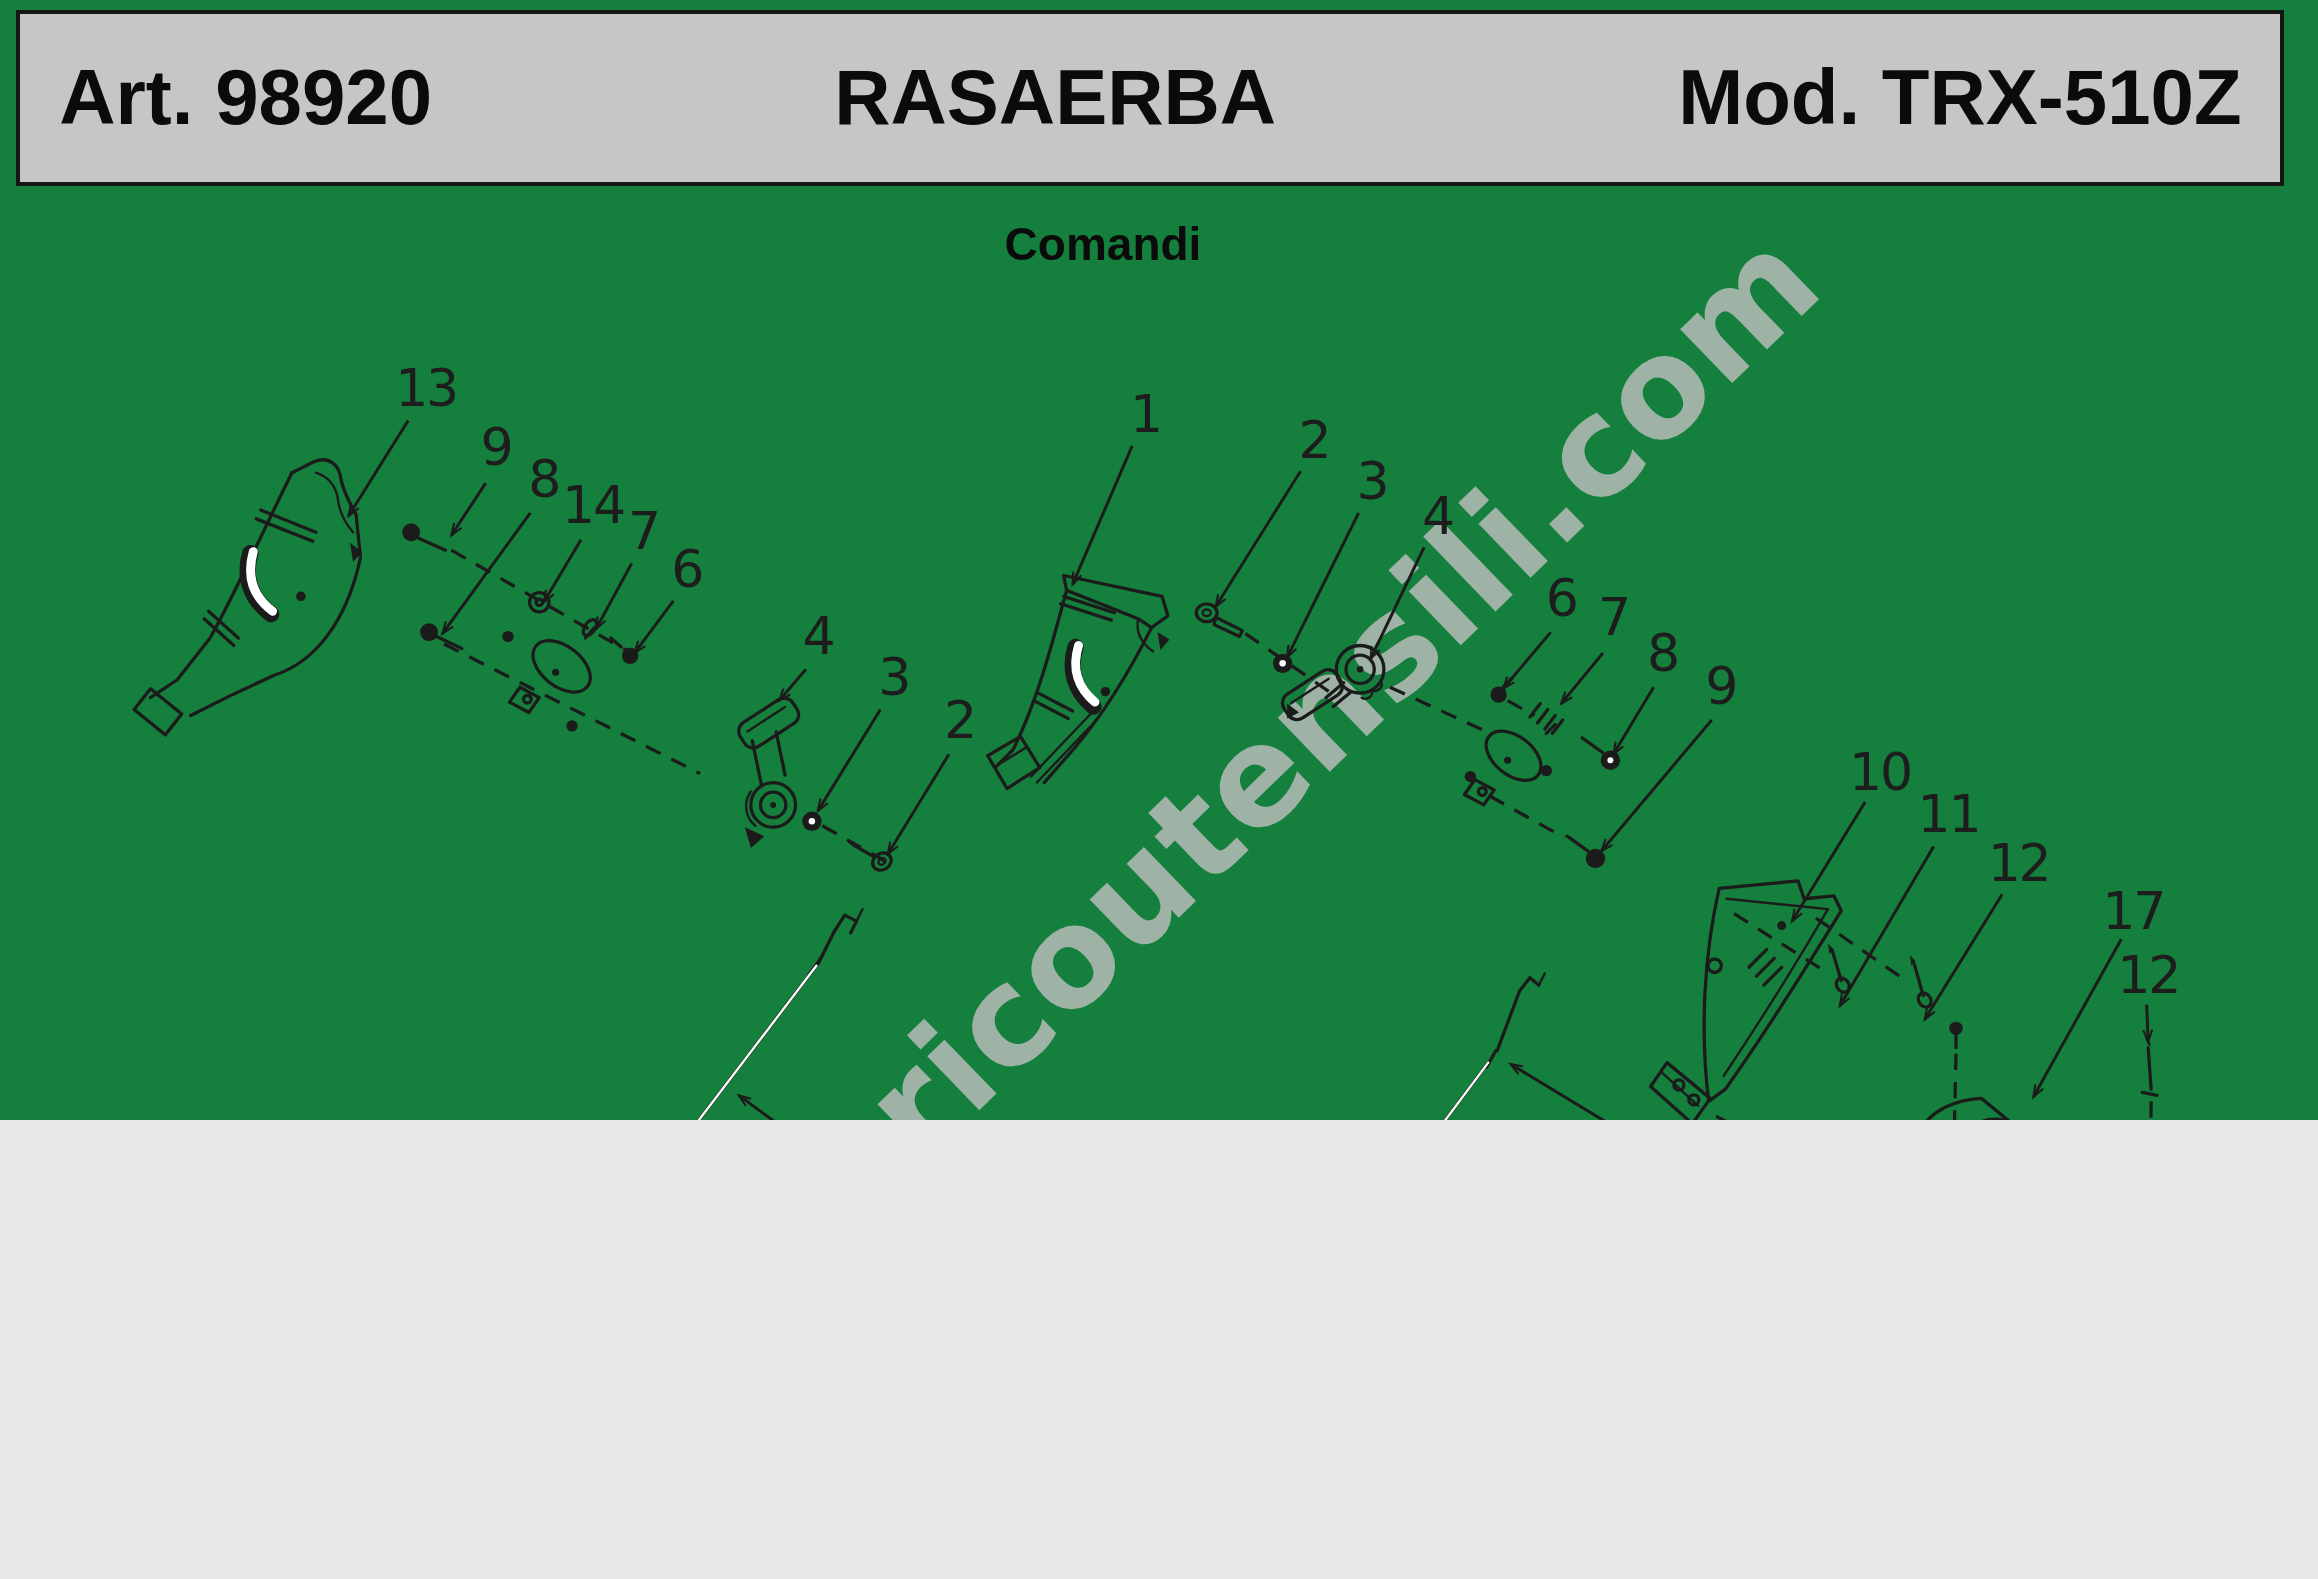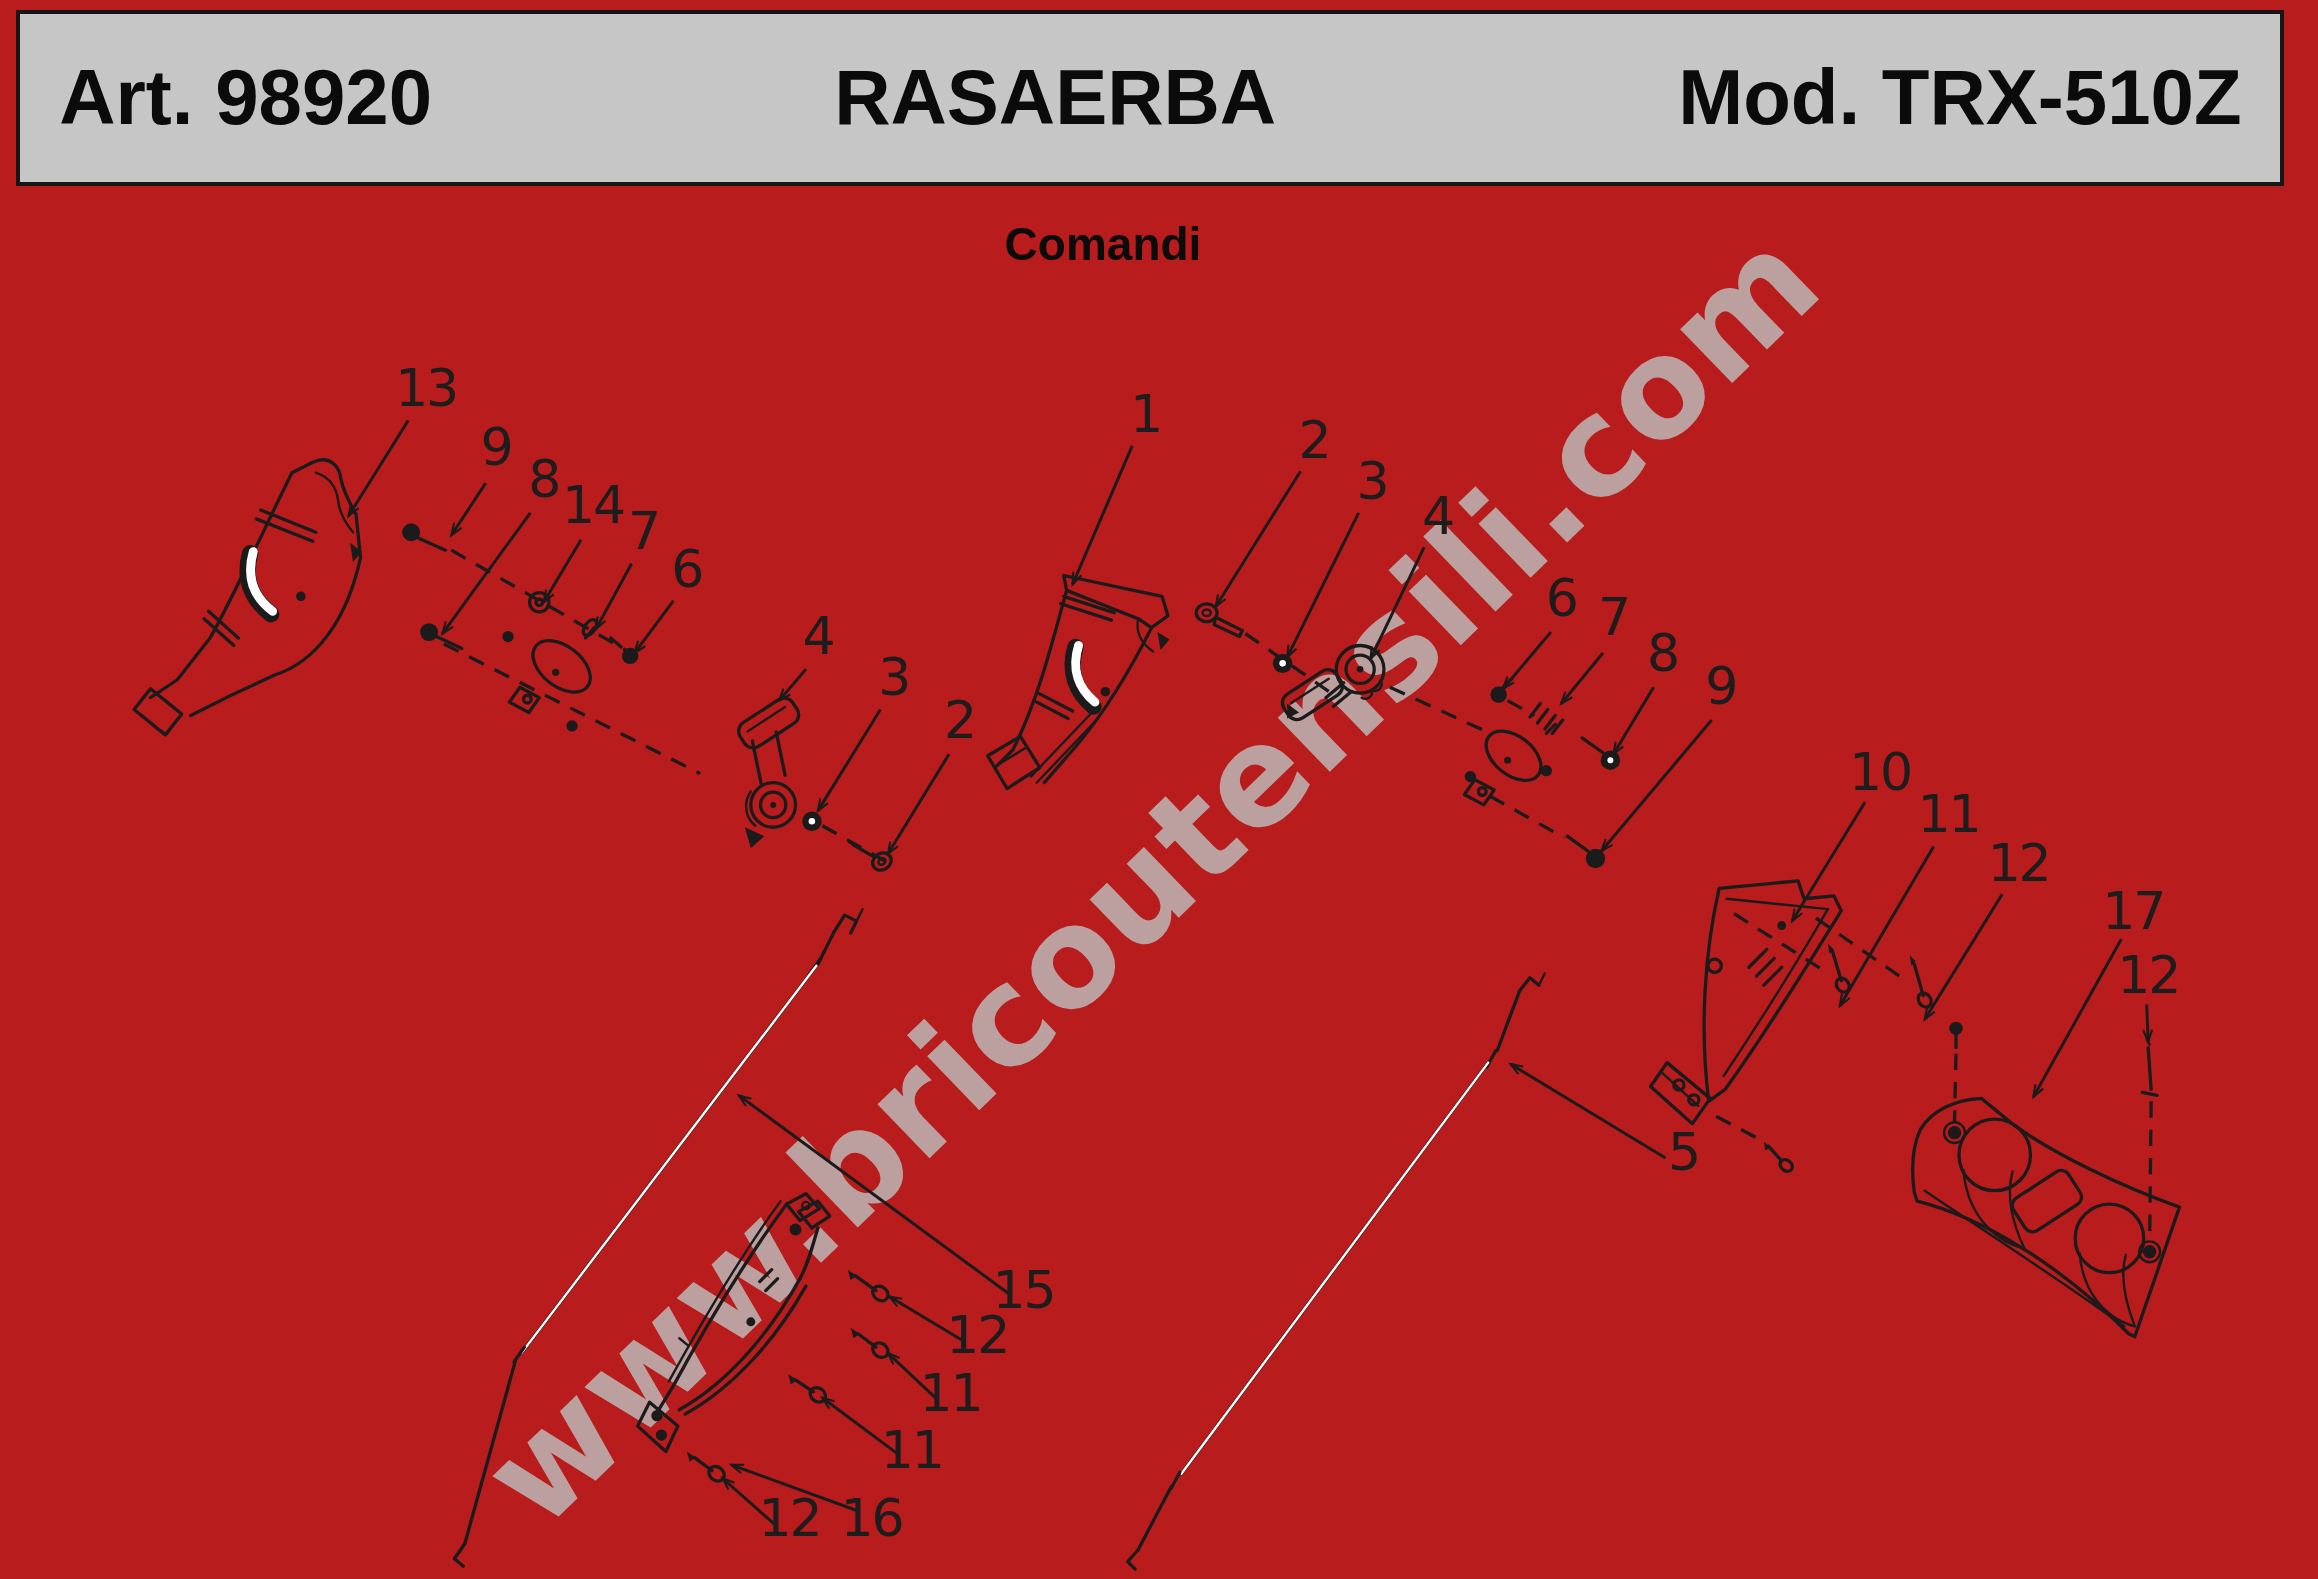--- a/index.html
+++ b/index.html
@@ -1,16 +1,16 @@
 <!DOCTYPE html>
 <html style="font-size:12px"><head>
 <meta charset="utf-8">
 <style>
   html,body{margin:0;padding:0;background:#e8e8e8;}
-  .page{position:relative;width:2319px;height:1579px;background:#b91c1c;overflow:hidden;}
+  .page{position:relative;width:2319px;height:1120px;background:#15803d;overflow:hidden;}
   .canvas{position:absolute;left:0;top:0;width:1159px;height:790px;
           transform:scale(2);transform-origin:0 0;
           font-family:"Liberation Sans",sans-serif;}
   .titlebar{position:absolute;left:8.2px;top:5.2px;width:1134px;height:88px;
             background:#c6c6c6;border:2.2px solid #161616;box-sizing:border-box;
             display:flex;align-items:center;justify-content:space-between;
             padding:0 19.4px;}
   .titlebar .t{font-weight:bold;font-size:39px;color:#0b0b0b;white-space:nowrap;}
   .subtitle{position:absolute;left:0;top:109px;width:1103px;text-align:center;
             font-weight:bold;font-size:23px;color:#0b0b0b;}

